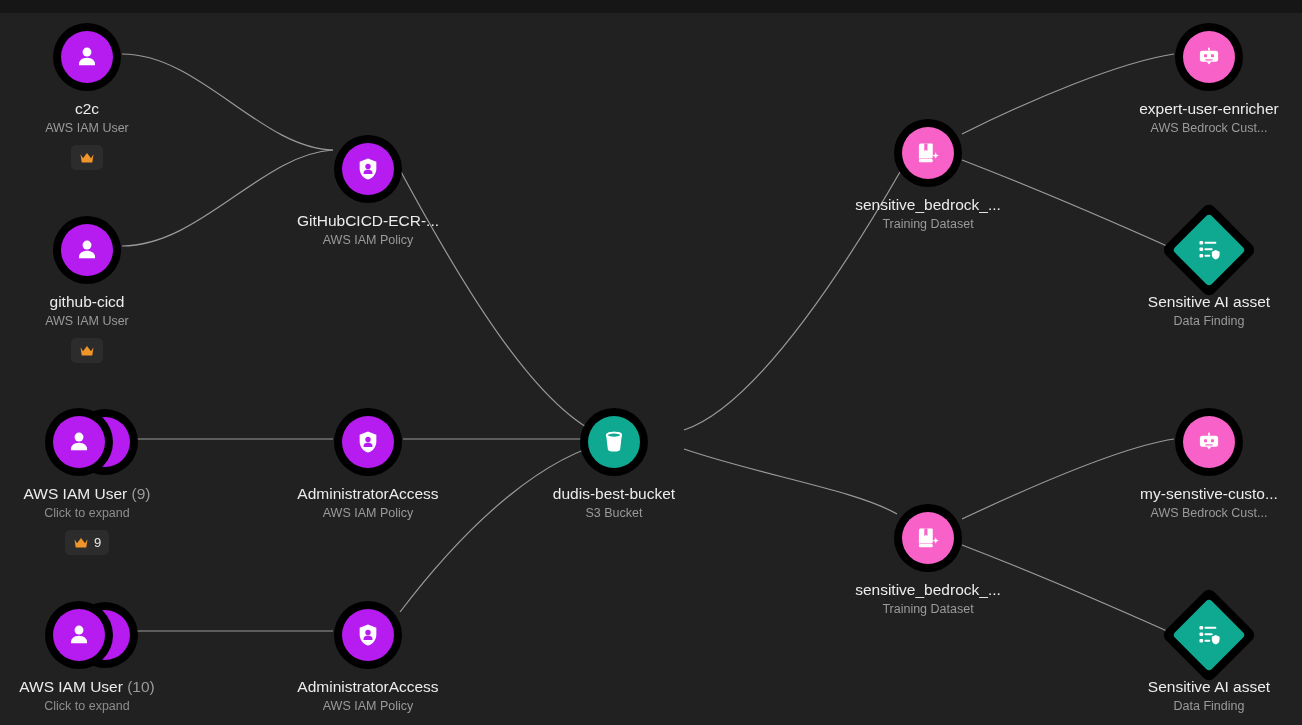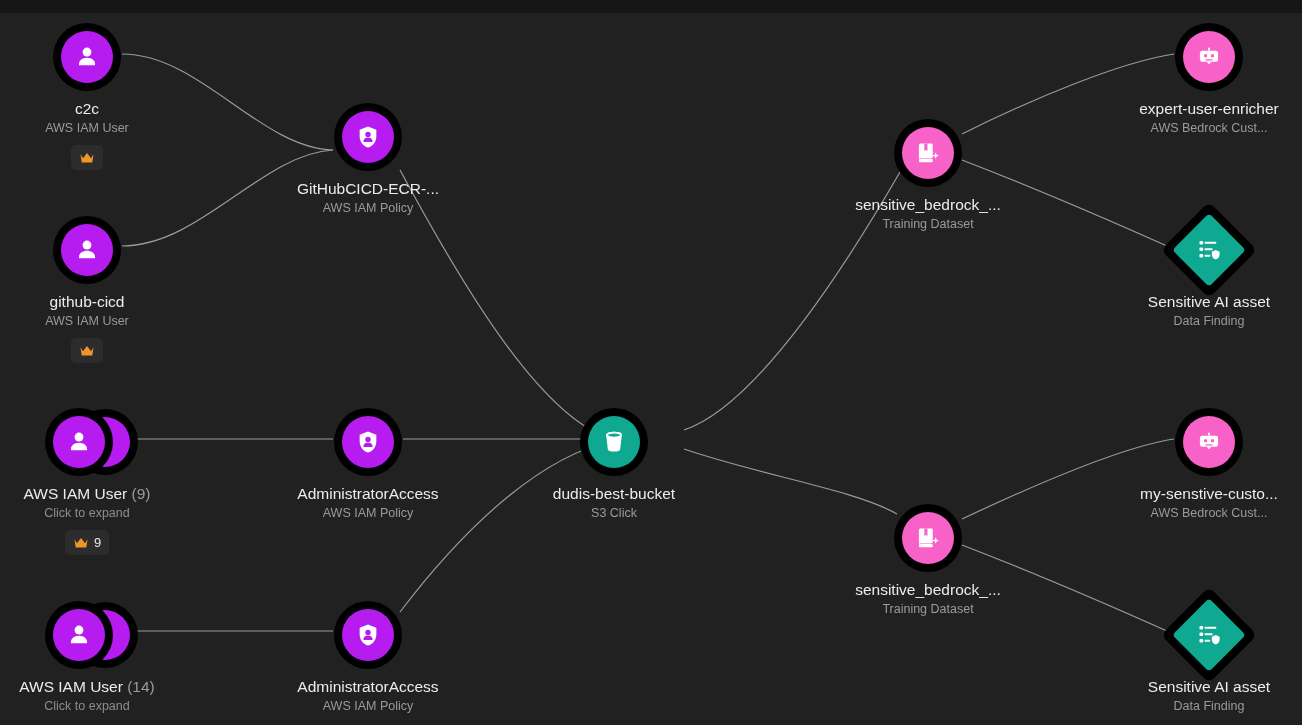--- a/index.html
+++ b/index.html
@@ -212,24 +212,24 @@
           <div class="stack-back"></div>
           <div class="disc stack-shift">
             <div class="inner purple">
               <svg width="26" height="26" viewBox="0 0 24 24" fill="#fff">
                 <circle cx="12" cy="7.4" r="4.1"></circle>
                 <path d="M12 12.6c-4.3 0-7.4 2.6-7.4 5.6v1.3h14.8v-1.3c0-3-3.1-5.6-7.4-5.6z"></path>
               </svg>
             </div>
           </div>
         </div>
-        <div class="label"><span>AWS IAM User</span> <span class="count">(14)</span></div>
+        <div class="label"><span>AWS IAM User</span> <span class="count">(10)</span></div>
         <div class="sublabel hint">Click to expand</div>
       </div>
-      <div class="node" style="left: 368px; top: 100px;">
+      <div class="node" style="left: 368px; top: 132px;">
         <div class="glyph-wrap">
           <div class="disc">
             <div class="inner purple">
               <svg width="26" height="26" viewBox="0 0 24 24" fill="#fff">
                 <path d="M12 2.2 4.3 5.3v6.2c0 4.9 3.3 9.1 7.7 10.3 4.4-1.2 7.7-5.4 7.7-10.3V5.3z"></path>
                 <circle cx="12" cy="9.6" r="2.5" fill="#b61cf0"></circle>
                 <path d="M12 12.4c-2.4 0-4.1 1.4-4.1 3.1v1.1h8.2v-1.1c0-1.7-1.7-3.1-4.1-3.1z" fill="#b61cf0"></path>
               </svg>
             </div>
           </div>
@@ -273,21 +273,21 @@
             <div class="inner teal">
               <svg width="26" height="26" viewBox="0 0 24 24" fill="none" stroke="#fff" stroke-width="1.7">
                 <ellipse cx="12" cy="5.6" rx="6.6" ry="2.3"></ellipse>
                 <path d="M5.4 5.8 6.9 18.6c.1.9 2.4 1.6 5.1 1.6s5-.7 5.1-1.6L18.6 5.8" fill="#fff" stroke="#fff" stroke-width="1.2"></path>
                 <ellipse cx="12" cy="5.6" rx="6.6" ry="2.3" fill="#0fa891"></ellipse>
               </svg>
             </div>
           </div>
         </div>
         <div class="label"><span>dudis-best-bucket</span></div>
-        <div class="sublabel">S3 Click</div>
+        <div class="sublabel">S3 Bucket</div>
       </div>
       <div class="node" style="left: 928px; top: 116px;">
         <div class="glyph-wrap">
           <div class="disc">
             <div class="inner pink">
               <svg width="26" height="26" viewBox="0 0 24 24" fill="#fff">
                 <path d="M4.6 3.4h10.2a1 1 0 0 1 1 1v8l-3.1-2.4-3 2.4V3.4H5.8a1.2 1.2 0 0 0 0 2.4h-.3z" opacity="0"></path>
                 <path d="M4.8 3.2h10.4c.7 0 1.2.5 1.2 1.2v11.4c0 .7-.5 1.2-1.2 1.2H5.2c-1.1 0-1.6.5-1.6 1.3V5.4c0-1.2.6-2.2 1.2-2.2z"></path>
                 <rect x="3.6" y="17.6" width="12.8" height="2.9" rx="1.1"></rect>
                 <path d="M8.6 3.2h2.9v7.1L10.1 9 8.6 10.3z" fill="#f761c8"></path>

